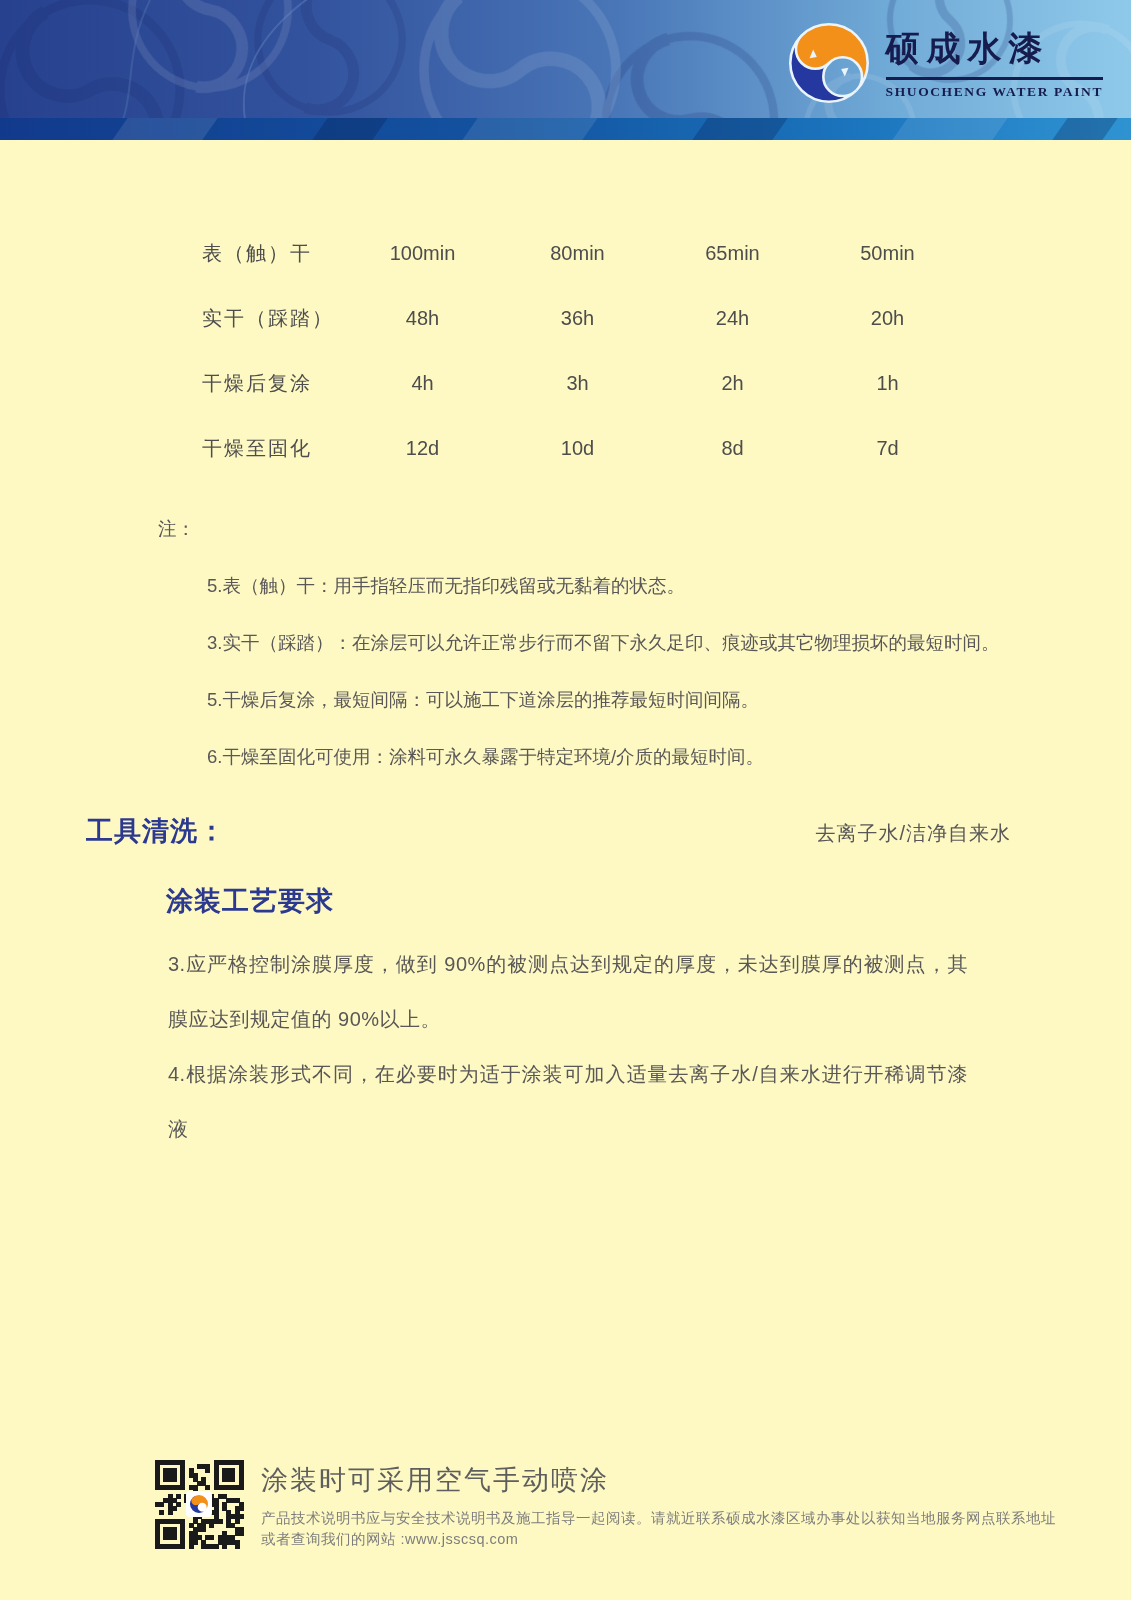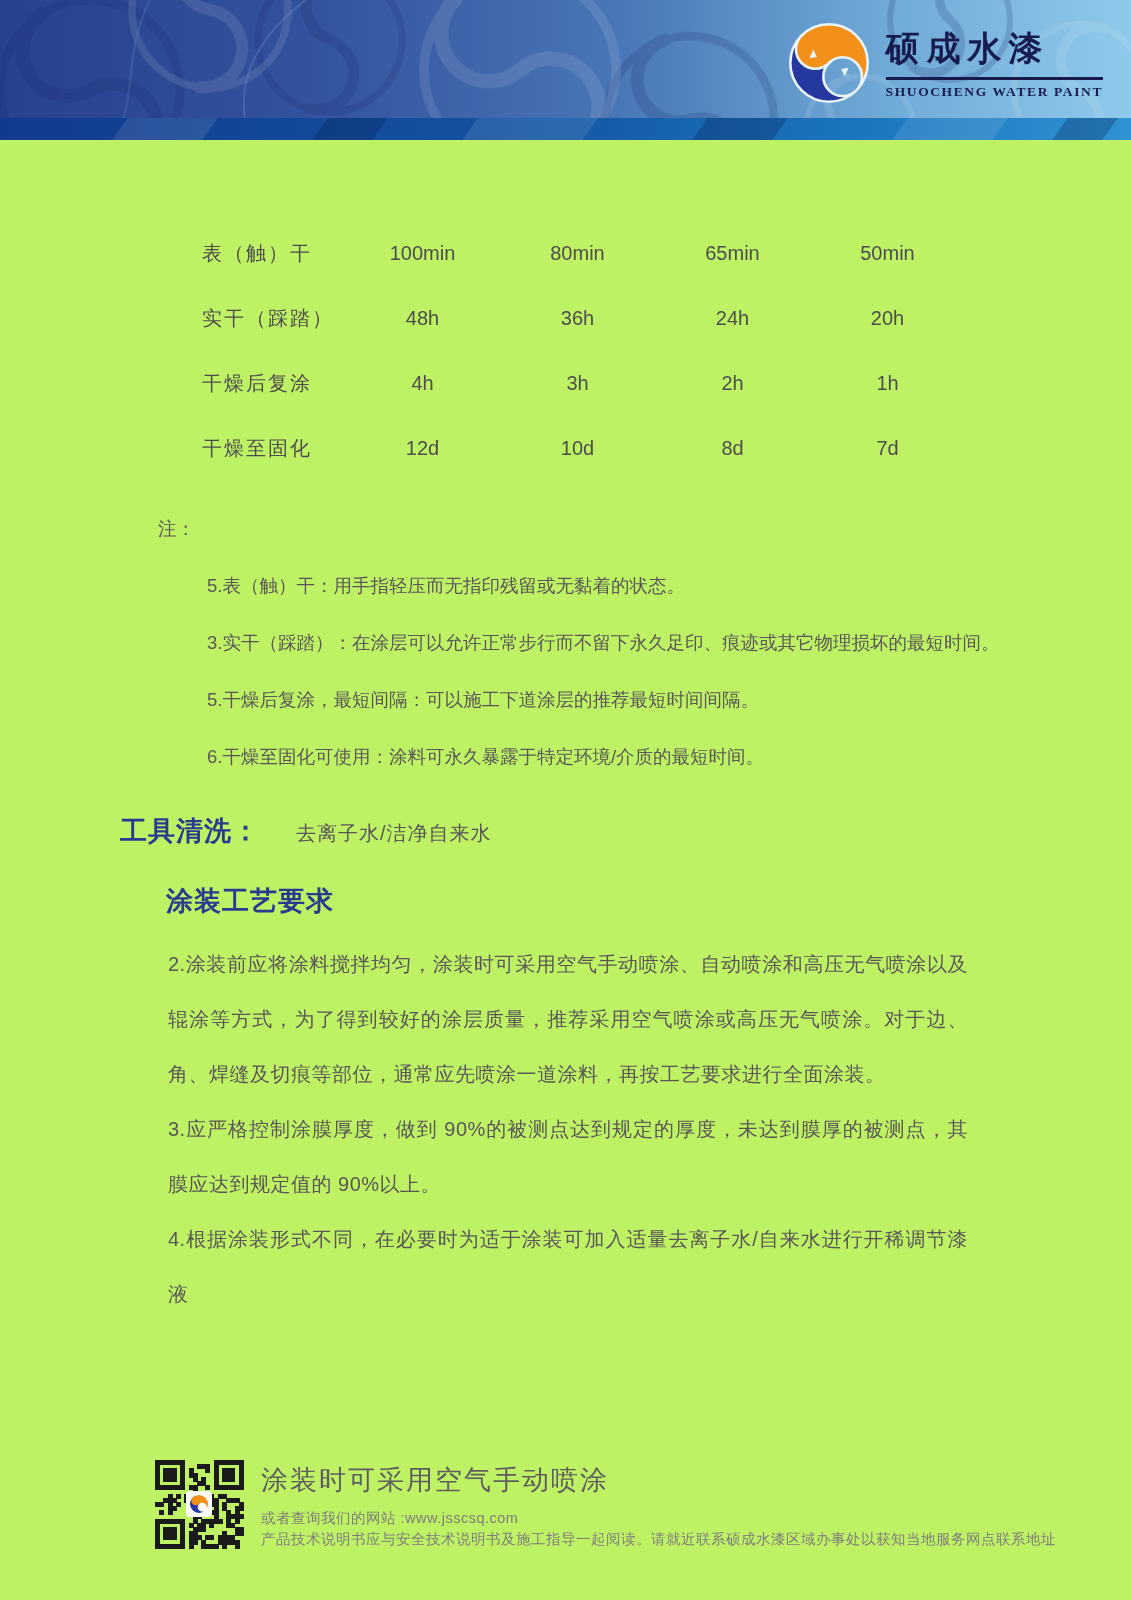--- a/index.html
+++ b/index.html
@@ -1,20 +1,20 @@
 <!DOCTYPE html>
 <html><head>
 <meta charset="utf-8">
 <style>
   * { margin:0; padding:0; box-sizing:border-box; }
   html,body { background:#e8e8e8; }
   body { font-family:"Liberation Sans","DejaVu Sans",sans-serif; }
   .page {
     position:relative; width:1131px; height:1600px; margin:0 auto;
-    background:#bef264; overflow:hidden;
+    background:#fef9c3; overflow:hidden;
   }
 
   
   .header {
     position:absolute; top:0; left:0; width:1131px; height:140px;
     background:linear-gradient(90deg,#27418e 0%,#33539e 28%,#4a77b8 55%,#6fa9d6 78%,#8fc9ea 100%);
     overflow:hidden;
   }
   .header .wm { position:absolute; opacity:.35; }
   .header-bottom-band {
@@ -51,21 +51,21 @@
   .t-body .t-row { padding-top:38px; }
   .t-body .t-cell { font-size:20px; color:#4d4d4d; }
   .t-cell { text-align:center; }
   .t-cell.label { text-align:left; padding-left:42px; letter-spacing:2px; }
 
   .notes { margin:38px 120px 0 158px; font-size:18.5px; color:#595757; }
   .note-line { margin-top:0; height:57px; display:flex; align-items:center; }
   .note-prefix { white-space:pre; }
   .note-line.indent { padding-left:49px; }
 
-  .tool-clean { margin:28px 120px 0 120px; display:flex; align-items:baseline; }
+  .tool-clean { margin:28px 120px 0 86px; display:flex; align-items:baseline;justify-content:space-between; }
   .section-heading {
     color:#2b3990; font-weight:bold; font-size:27px; letter-spacing:1px;
   }
   .tool-clean .tool-value { font-size:20px; color:#595757; margin-left:36px; letter-spacing:1px; }
 
   .process-heading { margin:34px 120px 0 166px; }
 
   .paragraphs { margin:18px 0 0 168px; width:800px; }
   .paragraphs p { font-size:20px; line-height:55px; color:#595757; text-align:justify; letter-spacing:0.5px; }
 
@@ -192,21 +192,20 @@
     </div>
 
     <div class="tool-clean">
       <span class="section-heading">工具清洗：</span>
       <span class="tool-value">去离子水/洁净自来水</span>
     </div>
 
     <div class="process-heading section-heading">涂装工艺要求</div>
 
     <div class="paragraphs">
-      <p>2.涂装前应将涂料搅拌均匀，涂装时可采用空气手动喷涂、自动喷涂和高压无气喷涂以及辊涂等方式，为了得到较好的涂层质量，推荐采用空气喷涂或高压无气喷涂。对于边、角、焊缝及切痕等部位，通常应先喷涂一道涂料，再按工艺要求进行全面涂装。</p>
       <p>3.应严格控制涂膜厚度，做到 90%的被测点达到规定的厚度，未达到膜厚的被测点，其膜应达到规定值的 90%以上。</p>
       <p>4.根据涂装形式不同，在必要时为适于涂装可加入适量去离子水/自来水进行开稀调节漆液</p>
     </div>
   </div>
 
   <div class="footer">
     <div class="qr-wrap">
       <div class="qr-grid" id="qr">
           <div class="qr-cell" style="left: 41.9048px; top: 4.19048px; width: 5px; height: 5px;"></div>
           <div class="qr-cell" style="left: 46.0952px; top: 4.19048px; width: 5px; height: 5px;"></div>
@@ -431,19 +430,19 @@
           <g transform="rotate(-45 50 50)">
             <path d="M50,5 A45,45 0 0,0 50,95 A22.5,22.5 0 0,1 50,50 A22.5,22.5 0 0,0 50,5 Z" fill="#2438a0"></path>
             <path d="M50,5 A45,45 0 0,1 50,95 A22.5,22.5 0 0,0 50,50 A22.5,22.5 0 0,1 50,5 Z" fill="#f39019"></path>
           </g>
         </svg>
       </div>
     </div>
     <div class="footer-text">
       <div class="footer-company">涂装时可采用空气手动喷涂</div>
       <div class="footer-note">
+        <div>产品技术说明书应与安全技术说明书及施工指导一起阅读。请就近联系硕成水漆区域办事处以获知当地服务网点联系地址</div>
         <div>或者查询我们的网站 :www.jsscsq.com</div>
-        <div>产品技术说明书应与安全技术说明书及施工指导一起阅读。请就近联系硕成水漆区域办事处以获知当地服务网点联系地址</div>
       </div>
     </div>
   </div>
 
 </div>
 
 </body></html>

